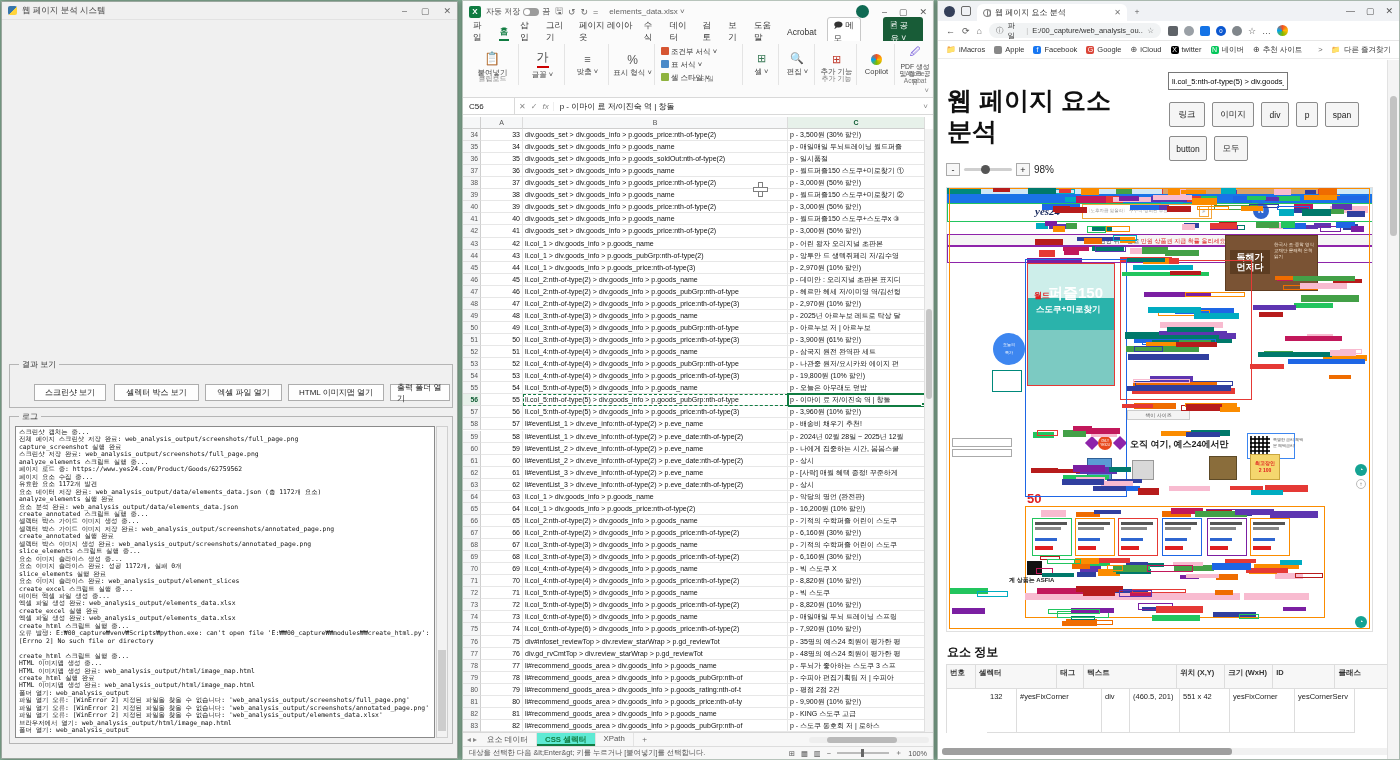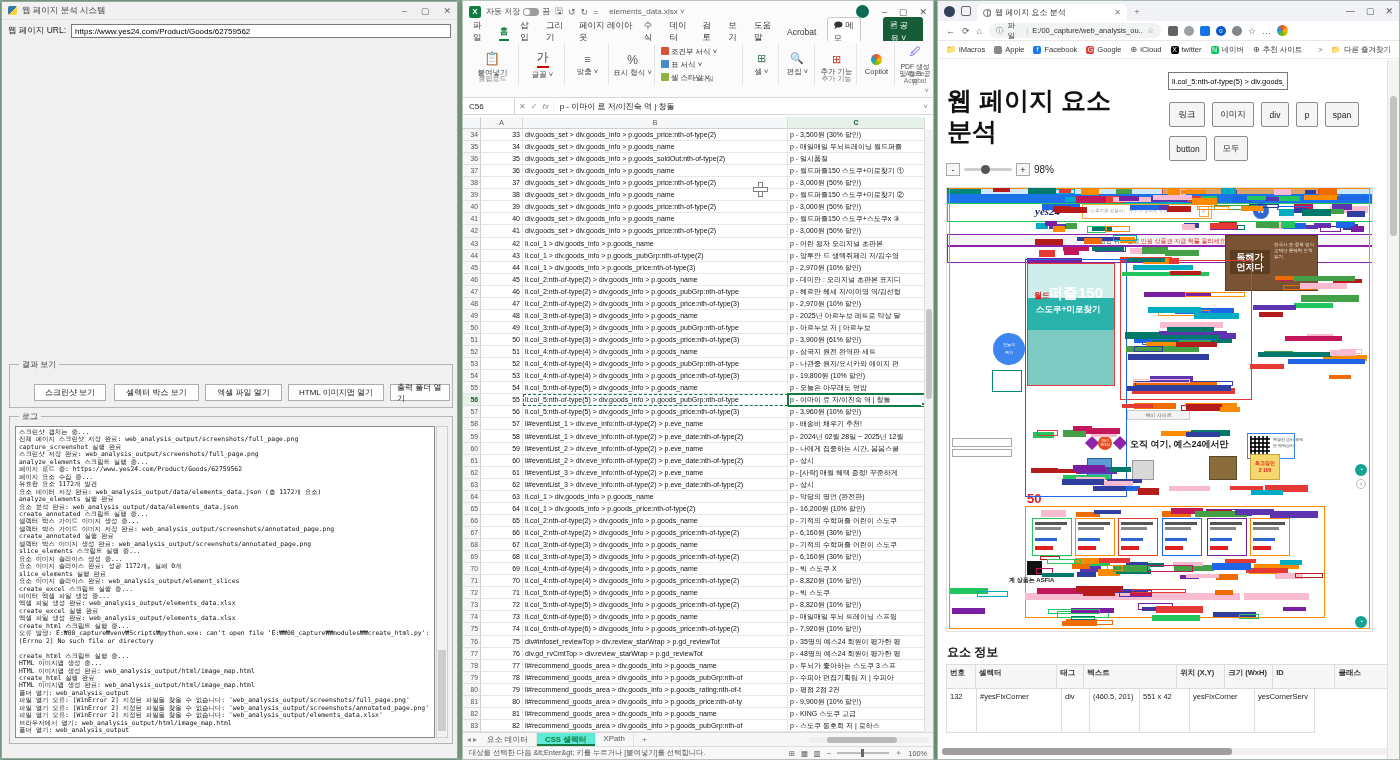--- a/index.html
+++ b/index.html
@@ -118,24 +118,20 @@
 
 <section class="win winL">
   <div class="tbar">
     <span class="tl-ico"></span>
     <span>웹 페이지 분석 시스템</span>
     <span class="wc">
       <span>–</span>
       <span>▢</span>
       <span>✕</span>
     </span>
-  </div>
-  <div class="urlrow">
-    <span>웹 페이지 URL:</span>
-    <input value="https://www.yes24.com/Product/Goods/62759562" style="">
   </div>
   <div class="grp" style="left:7px;top:362px;width:444px;height:44px">
     <span class="lg">결과 보기</span>
     <div id="resultBtns">
         <div class="rbtn" style="left: 24px; width: 72px;">스크린샷 보기</div>
         <div class="rbtn" style="left: 104px; width: 85px;">셀렉터 박스 보기</div>
         <div class="rbtn" style="left: 195px; width: 77px;">엑셀 파일 열기</div>
         <div class="rbtn" style="left: 278px; width: 96px;">HTML 이미지맵 열기</div>
         <div class="rbtn" style="left: 380px; width: 60px;">출력 폴더 열기</div>
       </div>
@@ -971,21 +967,21 @@
           <div class="c hd" style="width: 30px; min-height: 24px;">번호</div>
           <div class="c hd" style="width: 85px; min-height: 24px;">셀렉터</div>
           <div class="c hd" style="width: 28px; min-height: 24px;">태그</div>
           <div class="c hd" style="width: 97px; min-height: 24px;">텍스트</div>
           <div class="c hd" style="width: 50px; min-height: 24px;">위치 (X,Y)</div>
           <div class="c hd" style="width: 50px; min-height: 24px;">크기 (WxH)</div>
           <div class="c hd" style="width: 65px; min-height: 24px;">ID</div>
           <div class="c hd" style="width: 60px; min-height: 24px;">클래스</div>
         </div>
         <div class="r">
-          <div class="c" style="width: 30px; min-height: 44px;">132</div>
+          <div class="c" style="width: 30px; min-height: 44px; margin-left: 40px;">132</div>
           <div class="c" style="width: 85px; min-height: 44px;">#yesFixCorner</div>
           <div class="c" style="width: 28px; min-height: 44px;">div</div>
           <div class="c" style="width: 50px; min-height: 44px;">(460.5, 201)</div>
           <div class="c" style="width: 50px; min-height: 44px;">551 x 42</div>
           <div class="c" style="width: 65px; min-height: 44px;">yesFixCorner</div>
           <div class="c" style="width: 60px; min-height: 44px;">yesCornerServ</div>
         </div>
       </div>
     <div class="ehsb">
         <i></i>

